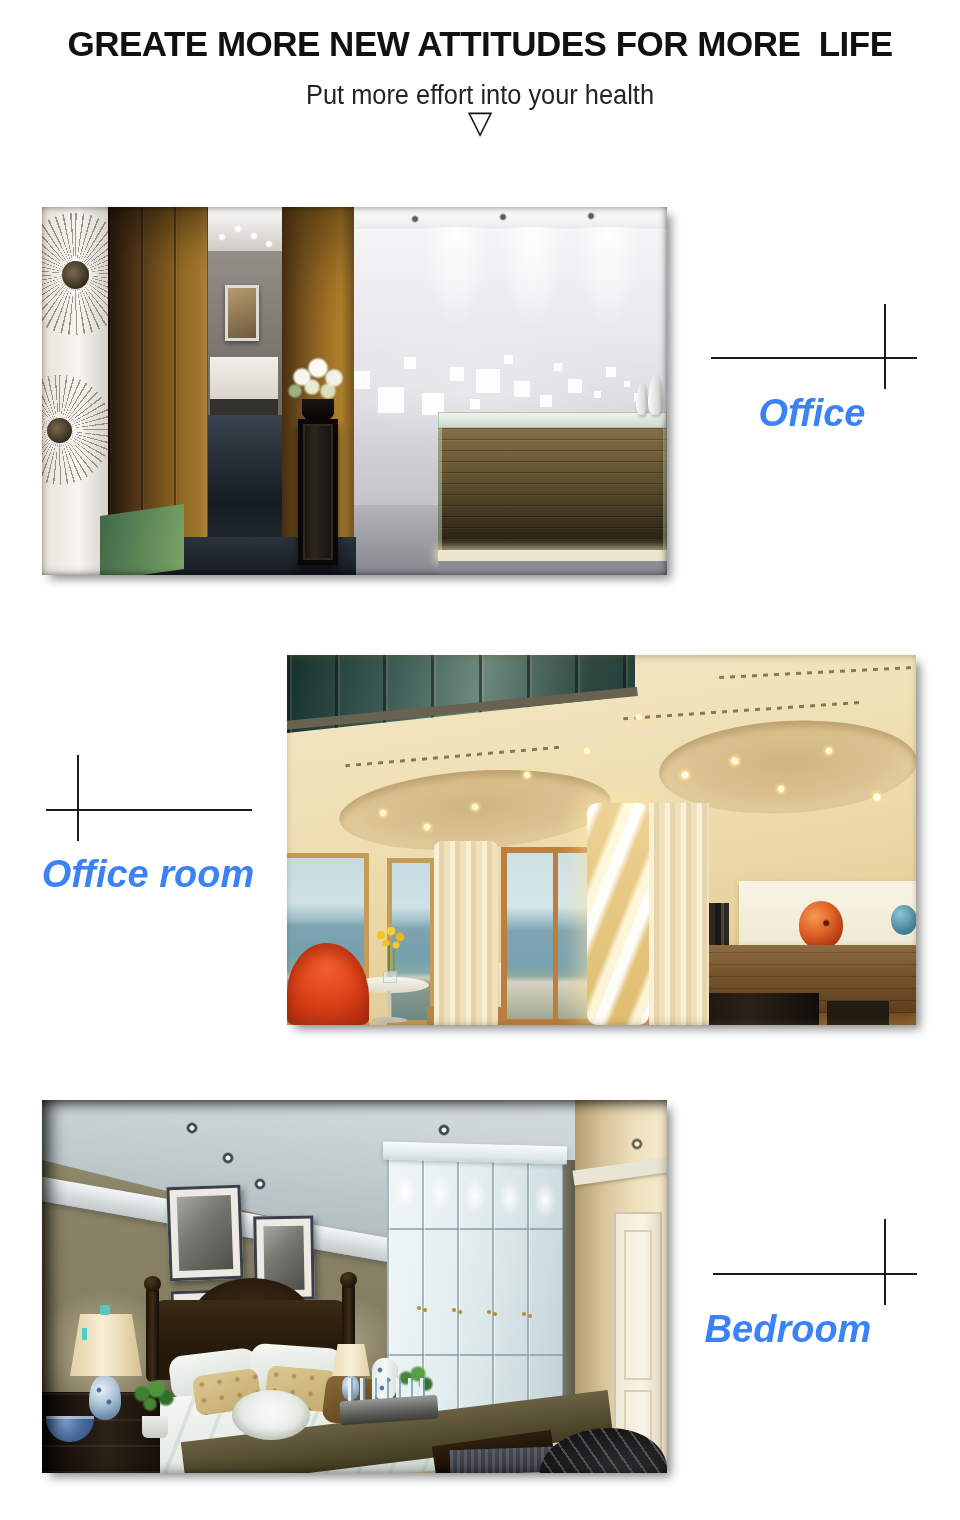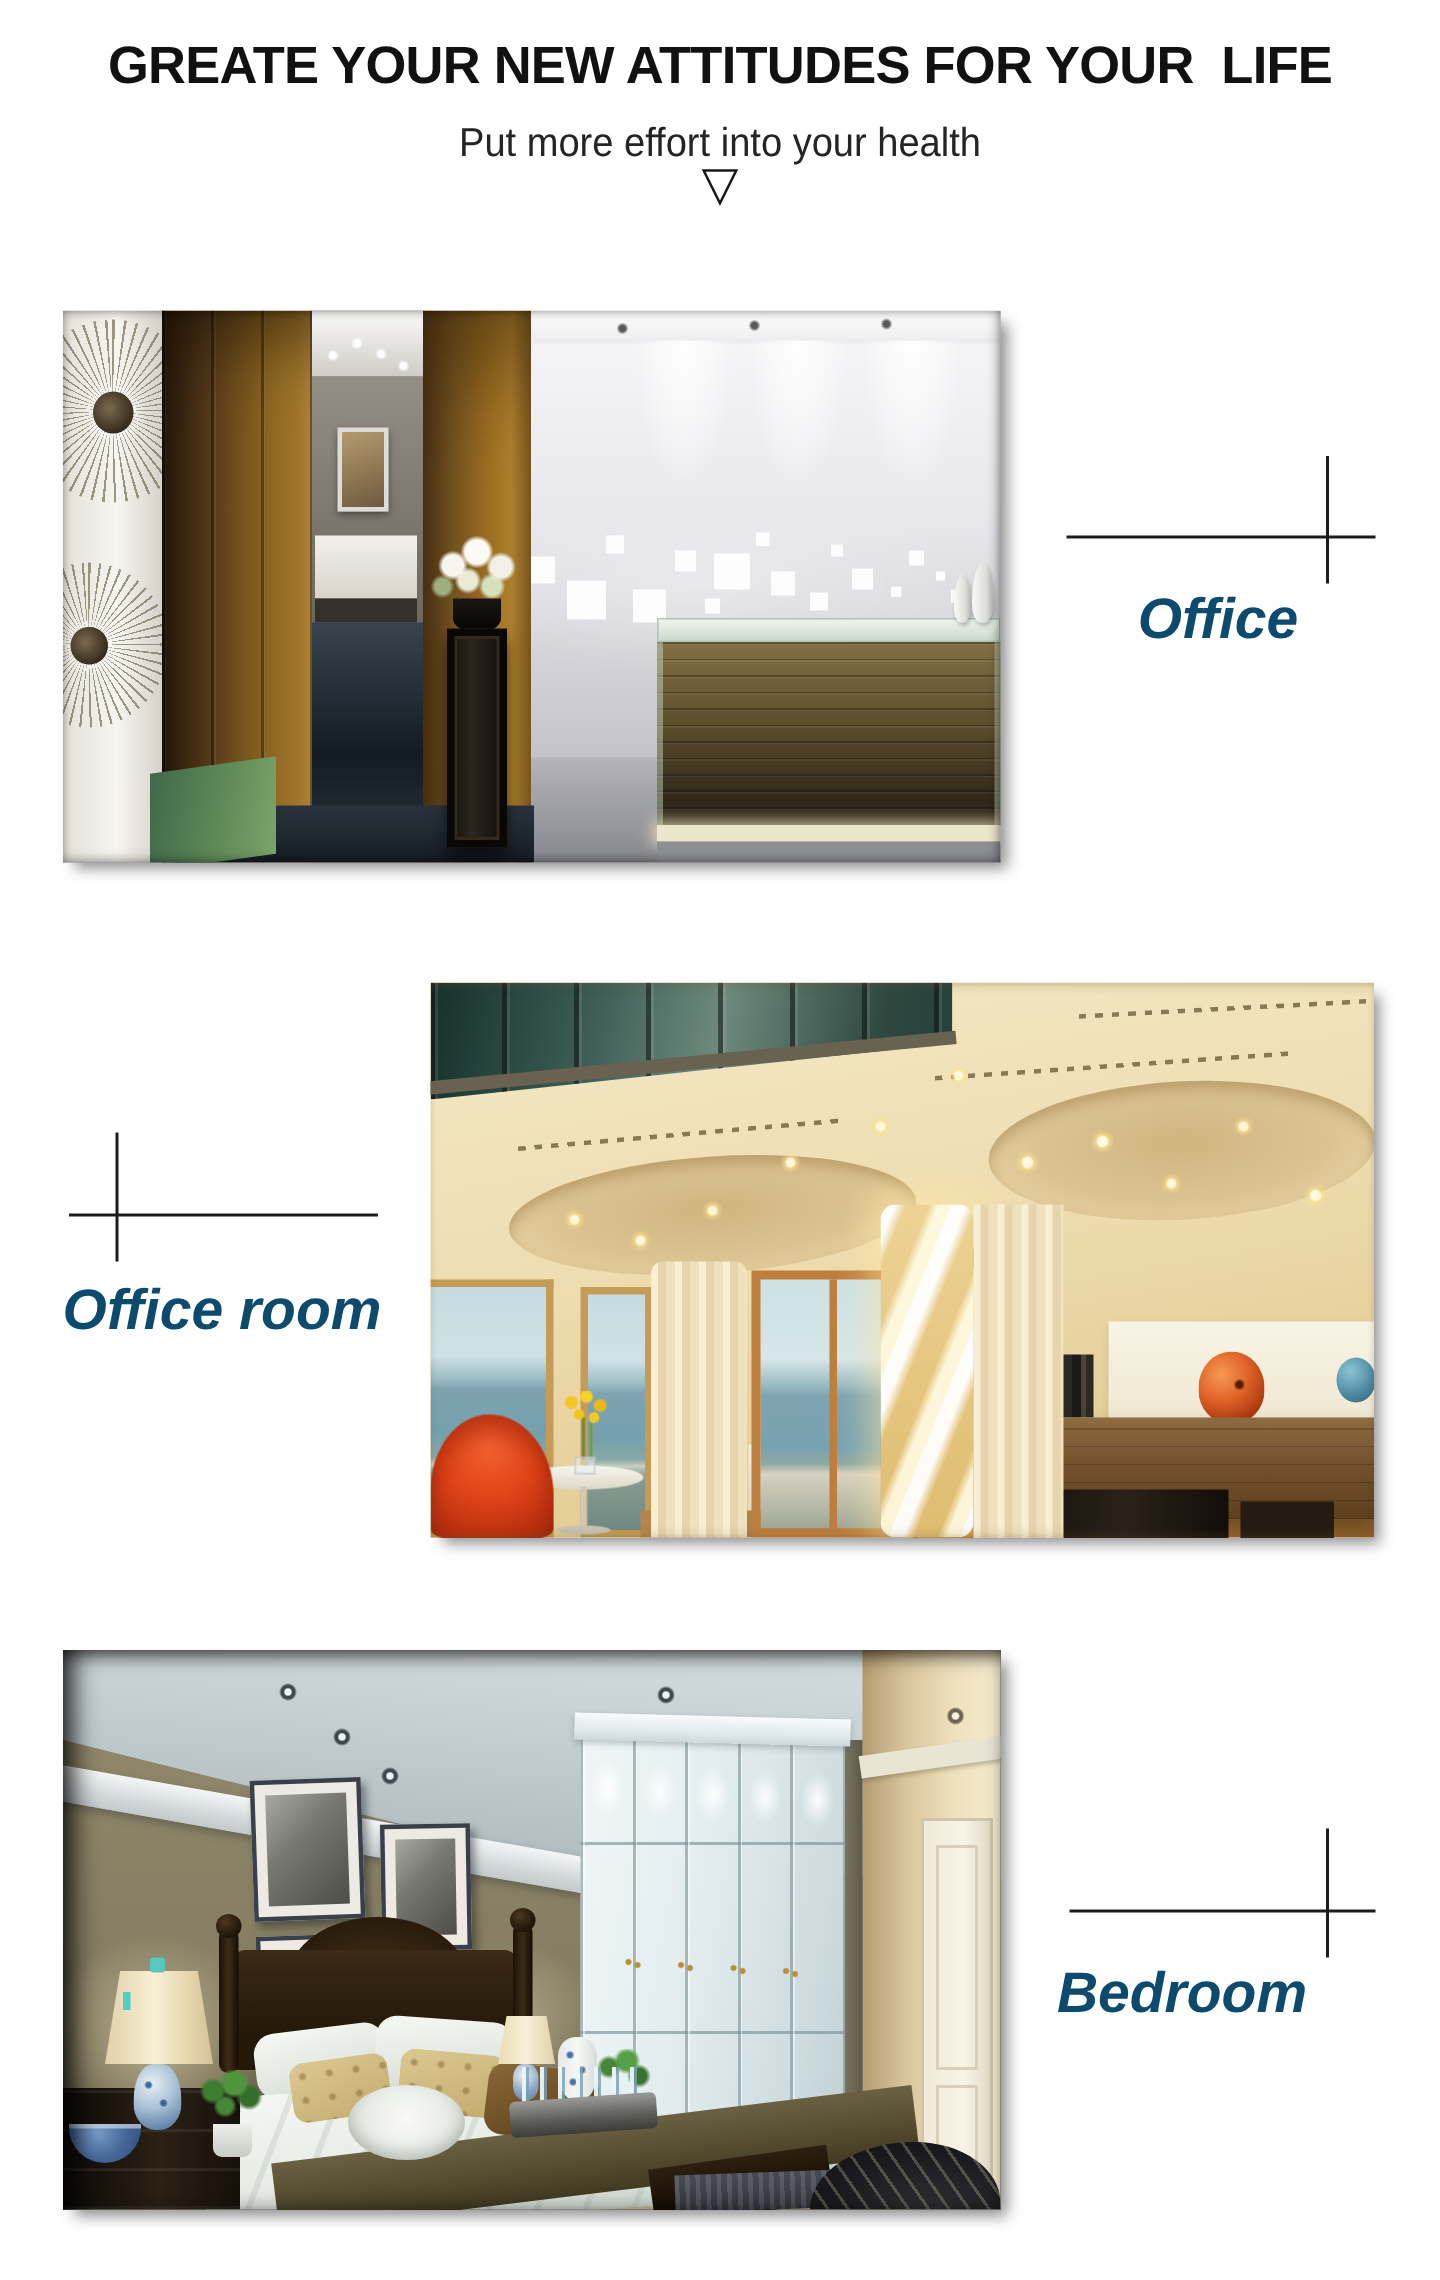--- a/index.html
+++ b/index.html
@@ -11,21 +11,21 @@
   font-size:35px; font-weight:700; letter-spacing:-0.5px; color:#111; white-space:pre; }
 .banner-subtitle { position:absolute; left:0; top:80px; width:960px; text-align:center;
   font-size:27px; font-weight:400; color:#242424; transform:scaleX(.94); }
 .down-triangle { position:absolute; left:0; top:106px; width:960px; text-align:center;
   font-size:32px; line-height:1; color:#161616; }
 
 
 .photo { position:absolute; overflow:hidden; box-shadow:6px 6px 9px -2px rgba(30,30,30,.5); background:#ccc; }
 .photo div { position:absolute; }
 .line { position:absolute; background:#1c1c1c; }
-.room-label { position:absolute; font-style:italic; font-weight:700; font-size:38px; color:#0c4a6e; text-align:center; letter-spacing:0; }
+.room-label { position:absolute; font-style:italic; font-weight:700; font-size:38px; color:#3b82f6; text-align:center; letter-spacing:0; }
 
 #officePhoto  { left:42px;  top:207px;  width:625px; height:368px; }
 #livingPhoto  { left:287px; top:655px;  width:629px; height:370px;
   background:linear-gradient(170deg,#f4e8c6 0%,#eeddb0 45%,#e6d09a 75%,#ddc486 100%); }
 #bedroomPhoto { left:42px;  top:1100px; width:625px; height:373px; background:#8d8569; }
 
 #offHL { left:711px; top:357px; width:206px; height:2px; }
 #offVL { left:884px; top:304px; width:2px;  height:85px; }
 #offLabel { left:706px; top:392px; width:212px; }
 #livVL { left:77px;  top:755px; width:2px;  height:86px; }
@@ -387,21 +387,21 @@
   background:
     repeating-linear-gradient(55deg, rgba(0,0,0,0) 0 9px, rgba(205,195,165,.3) 9px 11px),
     radial-gradient(ellipse at 65% 100%, #303034 0%, #1a1a1e 60%, #0e0e10 100%); }
 .bd-vign { left:0; top:0; width:625px; height:373px; z-index:9;
   box-shadow:inset 16px 8px 18px -10px rgba(0,0,0,.9), inset -6px -8px 14px -10px rgba(0,0,0,.6), inset 0 10px 12px -8px rgba(0,0,0,.5); }
 </style>
 </head>
 <body>
 
 <header>
-  <h1 class="banner-title">GREATE YOUR NEW ATTITUDES FOR YOUR  LIFE</h1>
+  <h1 class="banner-title">GREATE MORE NEW ATTITUDES FOR MORE  LIFE</h1>
   <p class="banner-subtitle">Put more effort into your health</p>
   <div class="down-triangle">▽</div>
 </header>
 
 <section>
   <div class="photo" id="officePhoto">
     <div class="of-rwall"></div>
     <div class="of-rceil"></div>
     <div class="of-cone oc1"></div>
     <div class="of-cone oc2"></div>

